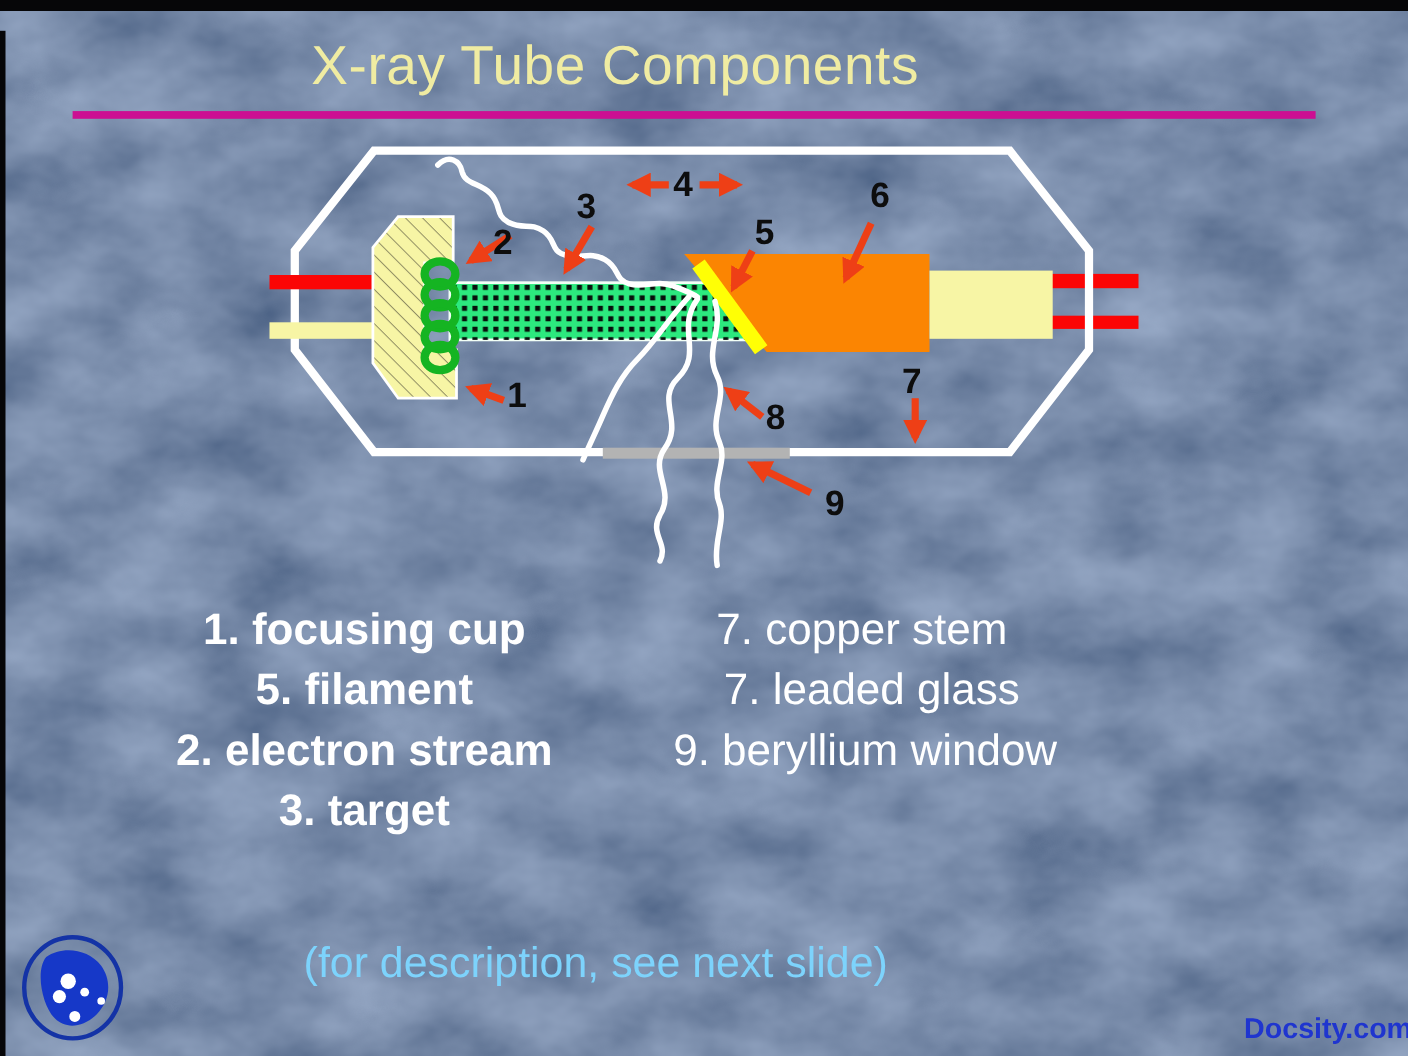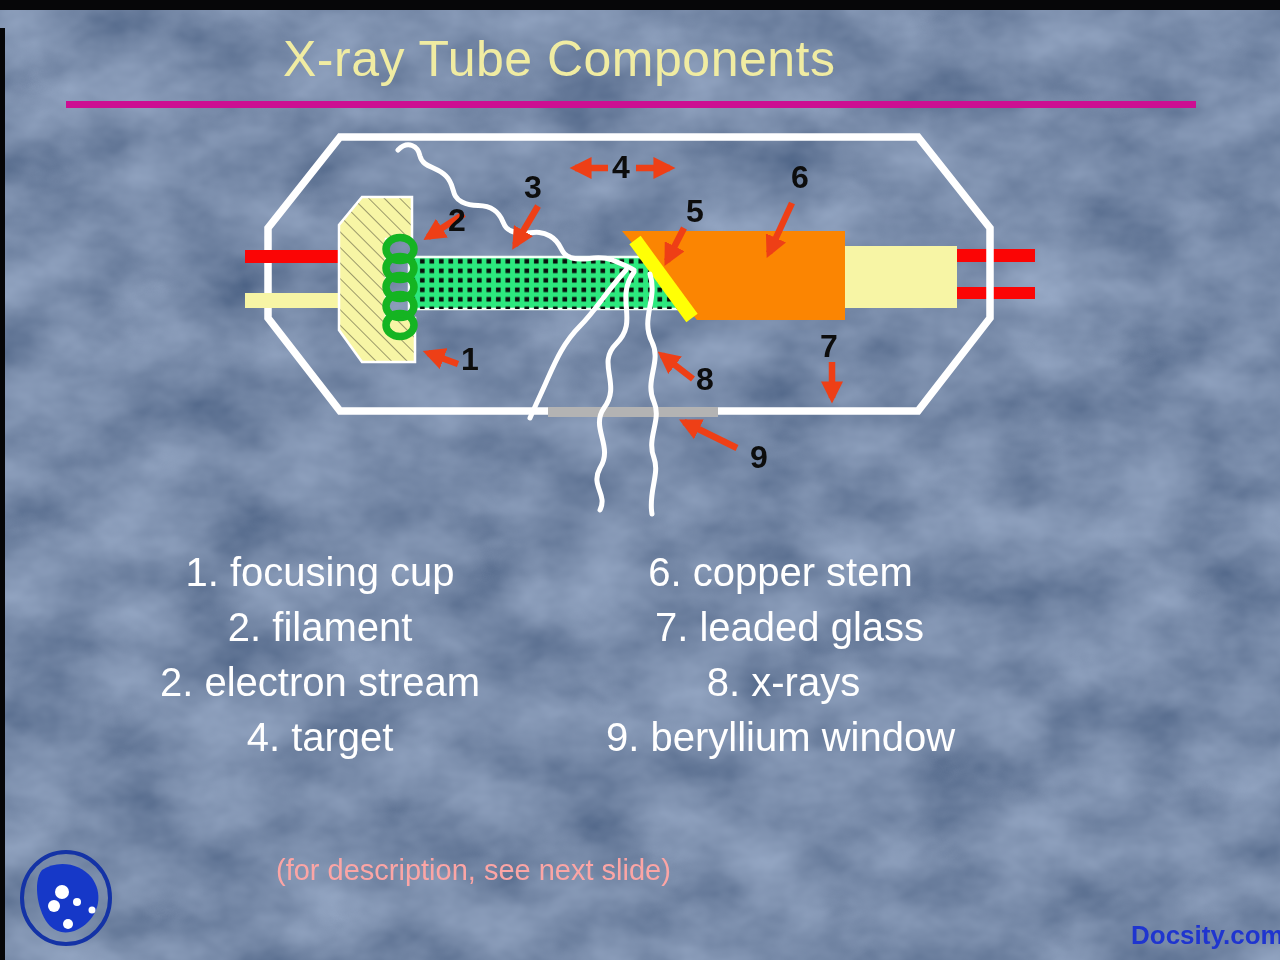--- a/index.html
+++ b/index.html
@@ -13,26 +13,26 @@
   .top-bar{position:absolute;left:0;top:0;width:1280px;height:10px;background:#060608;z-index:3;}
   .left-strip{position:absolute;left:0;top:28px;width:5px;height:932px;background:#060608;z-index:3;}
   .title{
     position:absolute;left:283px;top:30px;z-index:4;
     font-size:50px;color:#f0eca2;letter-spacing:0.5px;white-space:nowrap;
   }
   .rule{position:absolute;left:66px;top:101px;width:1130px;height:7px;background:#cc0f92;z-index:4;}
   .diagram-svg{position:absolute;left:0;top:0;z-index:2;}
   .legend-col{position:absolute;z-index:4;color:#ffffff;font-size:40px;}
   .legend-col .row{height:55px;line-height:55px;white-space:nowrap;}
-  .legend-left{left:160px;top:545px;}
+  .legend-left{left:160px;top:545px;font-weight:bold;}
   .legend-right{left:606px;top:545px;}
   .legend-right .row:nth-child(2){margin-left:18px;}
   .legend-right .row:nth-child(3){margin-left:6px;}
   .legend-right .row:nth-child(4){}
-  .footnote{position:absolute;left:276px;top:854px;z-index:4;color:#fca5a5;font-size:29px;white-space:nowrap;}
+  .footnote{position:absolute;left:276px;top:854px;z-index:4;color:#7dd3fc;font-size:39px;white-space:nowrap;}
   .watermark{position:absolute;left:1131px;top:920px;z-index:4;color:#1f35cf;font-size:26px;font-weight:bold;white-space:nowrap;}
   .logo{position:absolute;left:18px;top:848px;z-index:4;}
   .num{font-family:"Liberation Sans",sans-serif;font-size:32px;font-weight:600;fill:#0d0d0d;}
 </style>
 </head>
 <body>
 
 <div class="slide">
 
   <svg class="bg-svg" width="1280" height="960" aria-hidden="true">
@@ -128,28 +128,27 @@
       <text class="num" x="695" y="222">5</text>
       <text class="num" x="800" y="188">6</text>
       <text class="num" x="829" y="357">7</text>
       <text class="num" x="705" y="390">8</text>
       <text class="num" x="759" y="468">9</text>
     </g>
   </svg>
 
   <div class="legend-col legend-left">
     <div class="row">1. focusing cup</div>
-    <div class="row">2. filament</div>
+    <div class="row">5. filament</div>
     <div class="row">2. electron stream</div>
-    <div class="row">4. target</div>
+    <div class="row">3. target</div>
   </div>
   <div class="legend-col legend-right">
-    <div class="row">6. copper stem</div>
+    <div class="row">7. copper stem</div>
     <div class="row">7. leaded glass</div>
-    <div class="row">8. x-rays</div>
     <div class="row">9. beryllium window</div>
   </div>
 
   <div class="footnote">(for description, see next slide)</div>
 
   <svg class="logo" width="100" height="106" viewBox="0 0 100 106">
     <ellipse cx="48" cy="50" rx="44" ry="46" fill="none" stroke="#1433a6" stroke-width="4"></ellipse>
     <path d="M24,22 C38,12 62,14 74,30 C84,44 82,62 70,74 C58,86 42,88 32,78 C20,66 14,34 24,22 Z" fill="#1638c8"></path>
     <g fill="#ffffff">
       <circle cx="44" cy="44" r="7"></circle>

